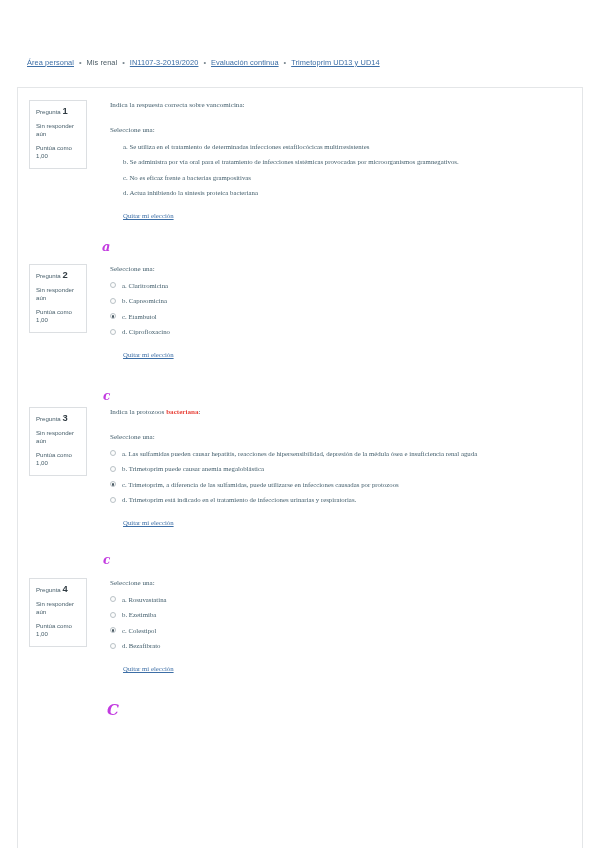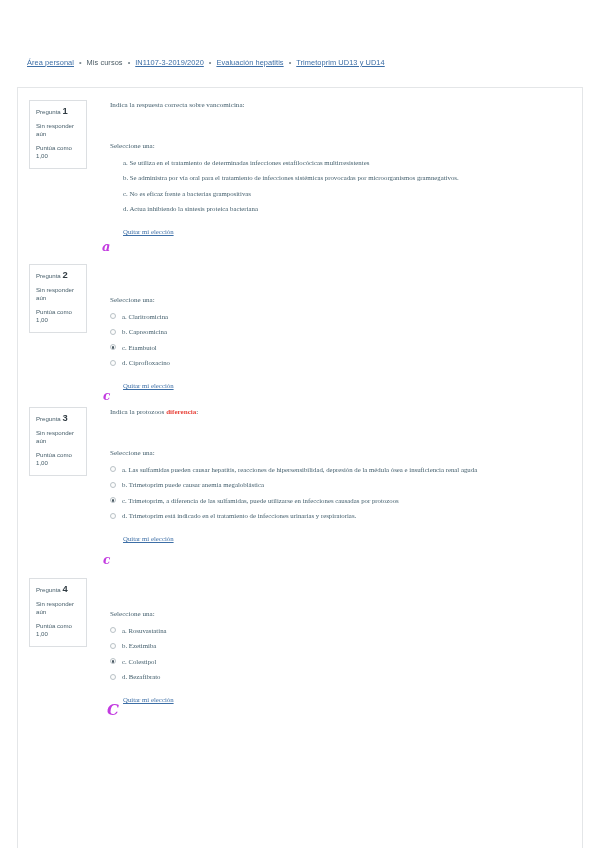--- a/index.html
+++ b/index.html
@@ -105,21 +105,20 @@
   }
   .qtext .emph {
     color: #e8453c;
     font-weight: bold;
   }
   .select-one {
     font-size: 7.1px;
     line-height: 10px;
     color: #45606e;
     margin-bottom: 7px;
-    margin-top: 31px;
   }
 
   
   .opt {
     display: flex;
     align-items: flex-start;
     font-size: 6.8px;
     line-height: 9.4px;
     color: #45606e;
     margin-bottom: 6px;
@@ -173,25 +172,25 @@
     user-select: none;
     line-height: 1;
   }
 </style>
 </head>
 <body>
 
 <div class="breadcrumb-bar">
     <span class="crumb">Área personal</span>
     <span class="crumb-sep">•</span>
-    <span class="crumb plain">Mis cursos</span>
+    <span class="crumb plain">Mis renal</span>
     <span class="crumb-sep">•</span>
     <span class="crumb">IN1107-3-2019/2020</span>
     <span class="crumb-sep">•</span>
-    <span class="crumb">Evaluación hepatitis</span>
+    <span class="crumb">Evaluación continua</span>
     <span class="crumb-sep">•</span>
     <span class="crumb">Trimetoprim UD13 y UD14</span>
   </div>
 
 <div class="quiz-container">
   <div id="questions-root">
       <div class="question" style="top: 12px;">
         <div class="qinfo">
           <div class="qinfo-line"><span>Pregunta</span> <span class="qnum">1</span></div>
           <div class="qinfo-line">Sin responder aún</div>
@@ -226,21 +225,21 @@
             <span class="opt-radio"></span>
             <span class="opt-label">d. Ciprofloxacino</span>
           </div><a class="clear-link">Quitar mi elección</a></div>
       </div>
       <div class="question" style="top: 319px;">
         <div class="qinfo">
           <div class="qinfo-line"><span>Pregunta</span> <span class="qnum">3</span></div>
           <div class="qinfo-line">Sin responder aún</div>
           <div class="qinfo-line">Puntúa como 1,00</div>
         </div>
-        <div class="qbody"><div class="qtext"><span>Indica la protozoos </span><span class="emph">diferencia</span><span>:</span></div><div class="select-one">Seleccione una:</div><div class="opt">
+        <div class="qbody"><div class="qtext"><span>Indica la protozoos </span><span class="emph">bacteriana</span><span>:</span></div><div class="select-one">Seleccione una:</div><div class="opt">
             <span class="opt-radio"></span>
             <span class="opt-label">a. Las sulfamidas pueden causar hepatitis, reacciones de hipersensibilidad, depresión de la médula ósea e insuficiencia renal aguda</span>
           </div><div class="opt">
             <span class="opt-radio"></span>
             <span class="opt-label">b. Trimetoprim puede causar anemia megaloblástica</span>
           </div><div class="opt">
             <span class="opt-radio checked"></span>
             <span class="opt-label">c. Trimetoprim, a diferencia de las sulfamidas,  puede utilizarse en infecciones causadas por protozoos</span>
           </div><div class="opt">
             <span class="opt-radio"></span>

